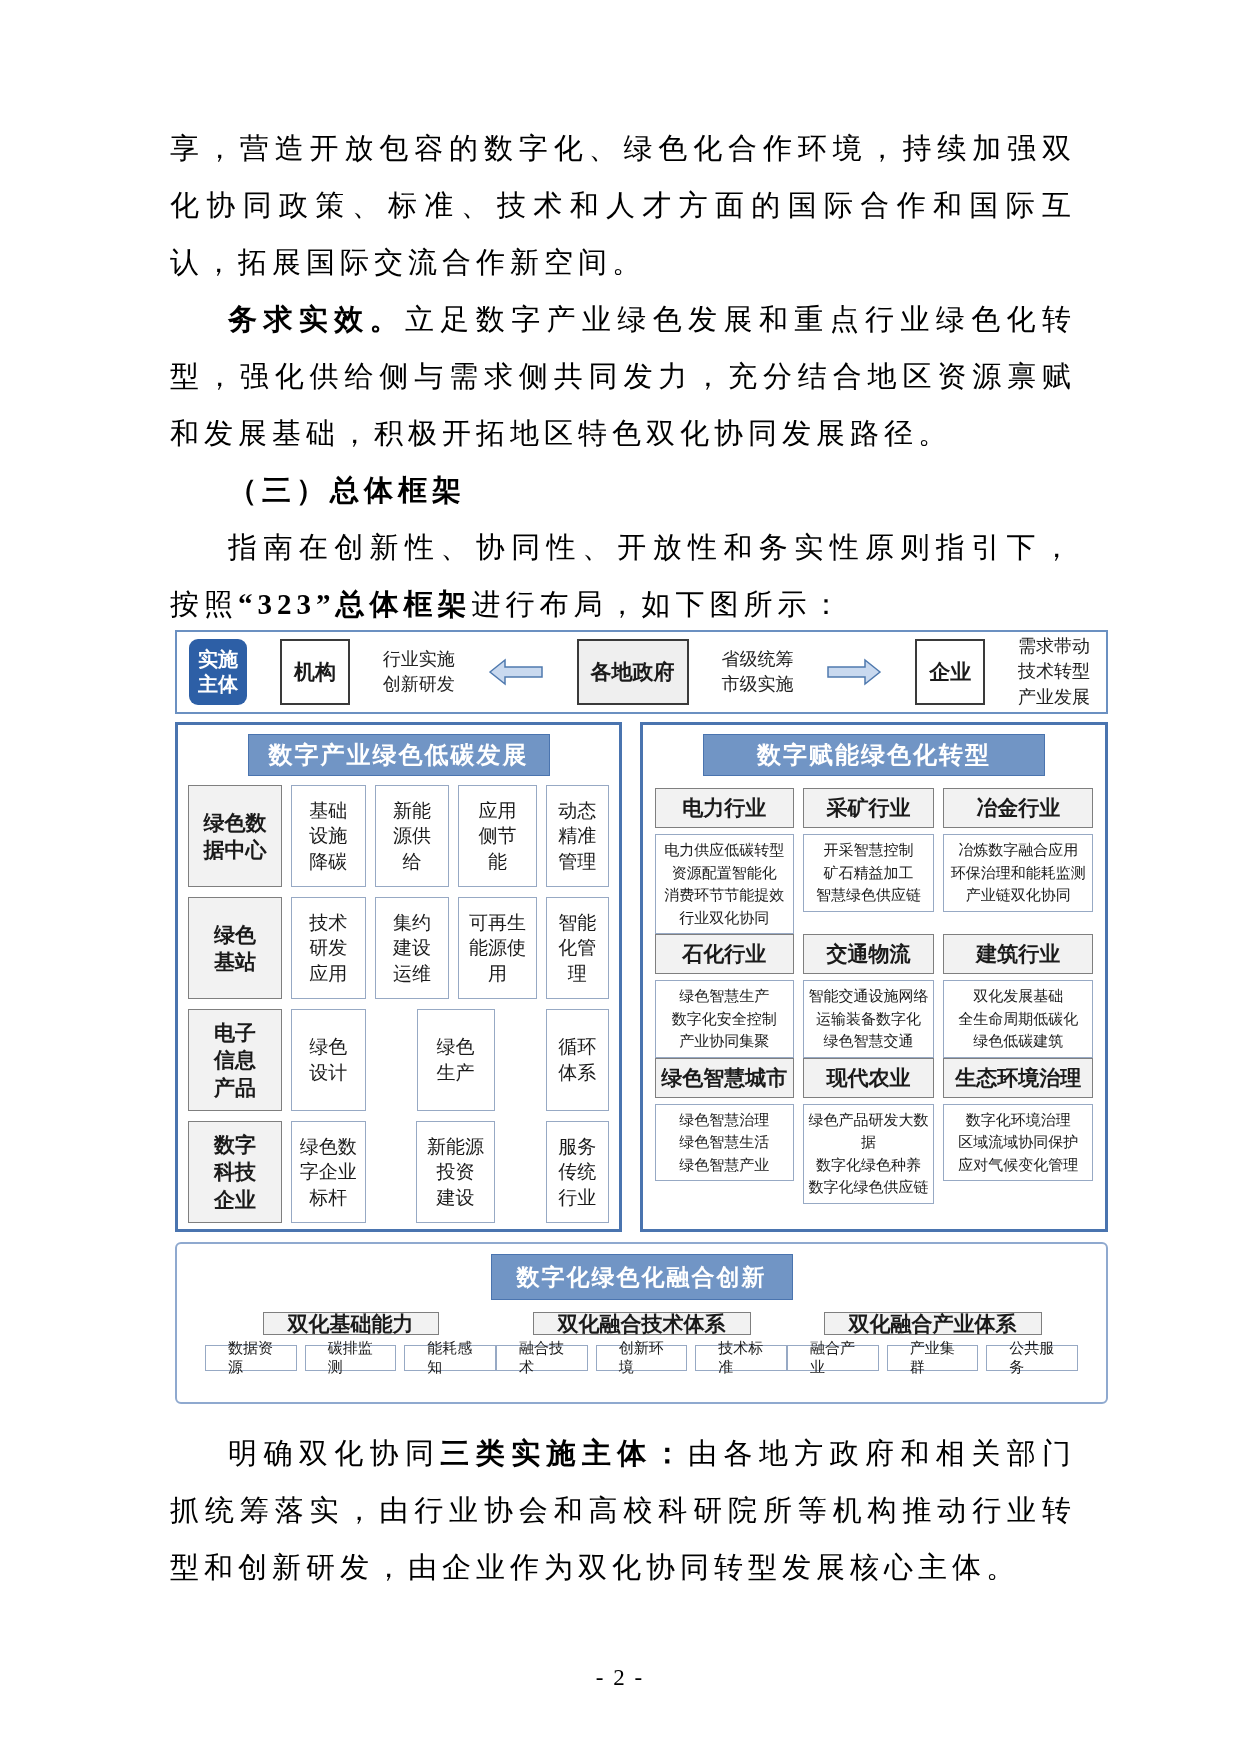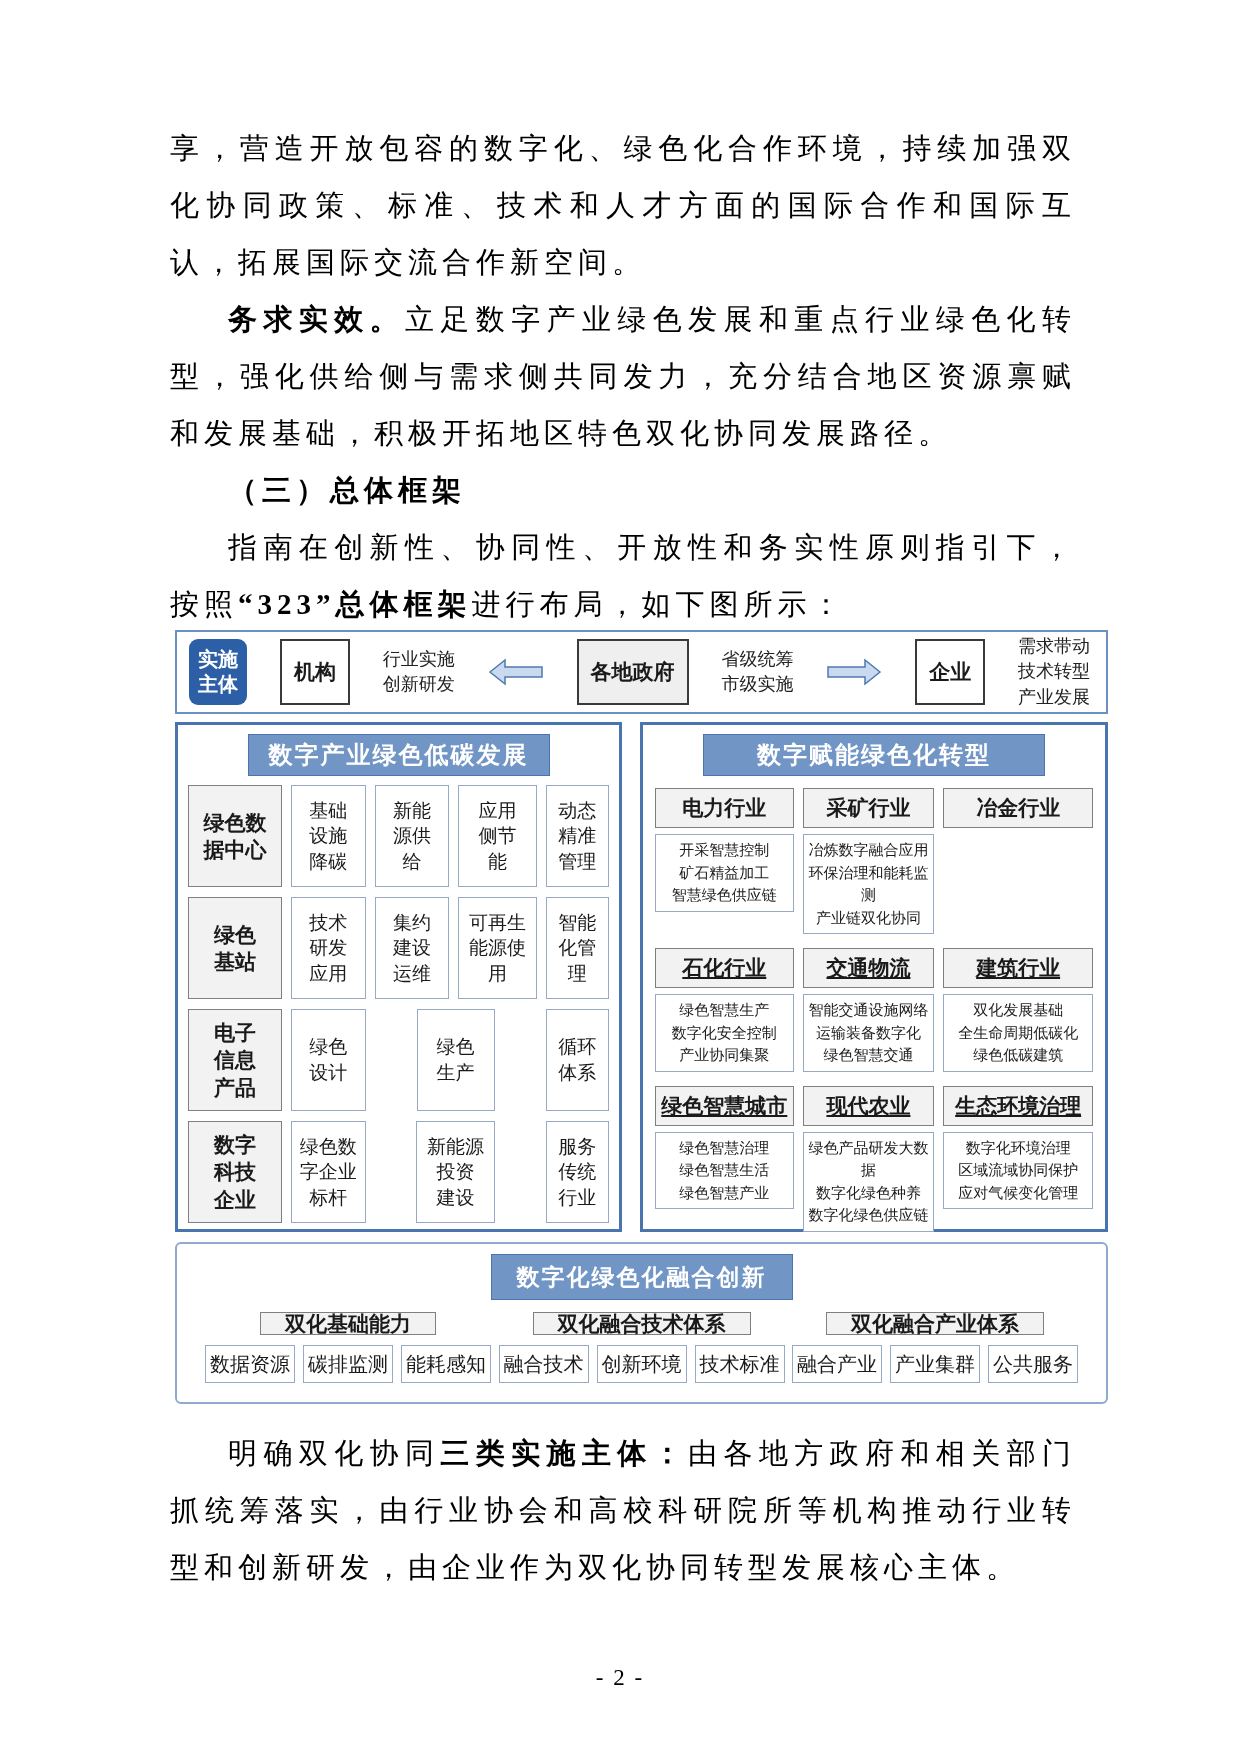--- a/index.html
+++ b/index.html
@@ -62,42 +62,42 @@
   .rgrid{padding:0 12px;}
   .rrow{display:grid;grid-template-columns:1fr 0.95fr 1.08fr;column-gap:9px;}
   .ind-h{
     box-sizing:border-box;height:40px;background:#f2f2f2;border:1px solid #7f7f7f;
     font-weight:bold;font-size:21px;display:flex;align-items:center;justify-content:center;
   }
   .ind-c{
     box-sizing:border-box;background:#fff;border:1px solid #97a9c4;font-size:15px;
     line-height:1.5;padding:4px 2px;text-align:center;align-self:start;
   }
-  .mt12{margin-top:12px;}.mt6{margin-top:6px;}.mt14{margin-top:14px;text-decoration:underline;}
+  .mt12{margin-top:12px;}.mt6{margin-top:6px;}.mt14{}
   
   .bottom{
     box-sizing:border-box;margin-top:10px;border:2px solid #8fa9cf;border-radius:6px;
     background:#fff;height:162px;padding-top:10px;
   }
   .bottom-title{
     margin:0 auto;width:300px;height:44px;background:#7195c5;border:1px solid #4a74af;
     color:#fff;font-weight:bold;font-size:23px;display:flex;align-items:center;
     justify-content:center;letter-spacing:2px;
   }
   .bgroups{display:flex;justify-content:space-between;padding:0 28px;margin-top:12px;}
   .bgroup{display:flex;flex-direction:column;align-items:center;}
   .sub-h{
     box-sizing:border-box;height:23px;background:#f2f2f2;border:1px solid #7f7f7f;
     font-weight:bold;font-size:21px;display:flex;align-items:center;justify-content:center;
     padding:0 24px;
   }
   .bitems{display:flex;gap:8px;margin-top:10px;}
   .bitem{
-    box-sizing:border-box;height:38px;background:#fff;border:1px solid #97a9c4;
-    font-size:20px;display:flex;align-items:center;justify-content:center;padding:0 4px;
+    box-sizing:border-box;height:26px;background:#fff;border:1px solid #97a9c4;
+    font-size:15px;display:flex;align-items:center;justify-content:center;padding:0 22px;
   }
   .pageno{
     position:absolute;left:0;right:0;bottom:62px;text-align:center;font-size:23px;
     letter-spacing:2px;
   }
 </style>
 </head>
 <body>
 
 <div class="page">
@@ -198,20 +198,24 @@
 
       <div class="panel right-panel">
         <div class="panel-title" style="width:340px;">数字赋能绿色化转型</div>
         <div class="rgrid">
           <div class="rrow mt12">
             <div class="ind-h">电力行业</div>
             <div class="ind-h">采矿行业</div>
             <div class="ind-h">冶金行业</div>
           </div>
           <div class="rrow mt6">
+            <div class="ind-c pre">电力供应低碳转型
+资源配置智能化
+消费环节节能提效
+行业双化协同</div>
             <div class="ind-c pre">开采智慧控制
 矿石精益加工
 智慧绿色供应链</div>
             <div class="ind-c pre">冶炼数字融合应用
 环保治理和能耗监测
 产业链双化协同</div>
           </div>
           <div class="rrow mt14">
             <div class="ind-h">石化行业</div>
             <div class="ind-h">交通物流</div>

